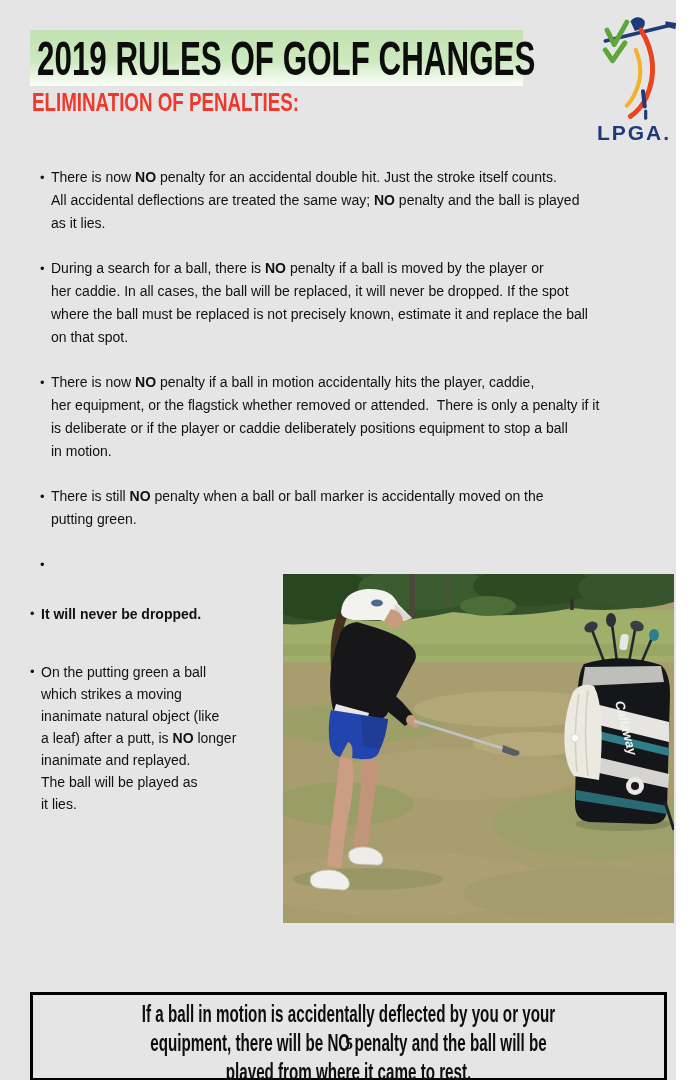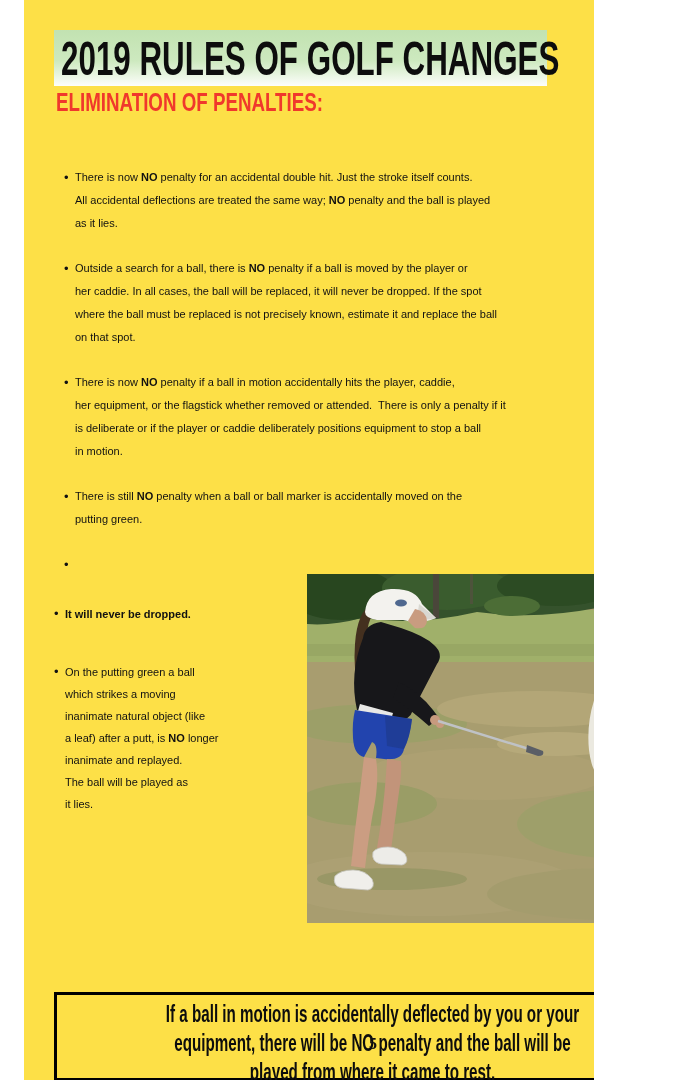--- a/index.html
+++ b/index.html
@@ -1,17 +1,17 @@
 <!DOCTYPE html>
 <html><head>
 <meta charset="utf-8">
 <style>
   html,body{margin:0;padding:0;background:#ffffff;}
-  .page{position:relative;width:570px;height:1080px;background:#fde047;overflow:hidden;
-        font-family:"Liberation Sans",sans-serif;color:#111;margin-left:24px;}
+  .page{position:relative;width:676px;height:1080px;background:#e5e5e5;overflow:hidden;
+        font-family:"Liberation Sans",sans-serif;color:#111;}
 
   
   .title-bar{position:absolute;left:30px;top:30px;width:493px;height:56px;
              background:linear-gradient(180deg,#c2e2b1 0%,#cde9bf 55%,#fdfefb 100%);}
   .title-text{position:absolute;left:7px;top:0;font-weight:bold;font-size:49px;line-height:56px;
               color:#0d0d0d;transform:scaleX(0.64);transform-origin:0 50%;white-space:nowrap;}
 
   
   .lpga{position:absolute;left:574px;top:14px;width:120px;height:146px;text-align:center;}
   .lpga svg{display:block;margin:0 auto;}
@@ -20,21 +20,21 @@
   
   .red-head{position:absolute;left:32px;top:88px;font-size:25px;font-weight:bold;color:#f0382c;
             transform:scaleX(0.75);transform-origin:0 0;white-space:nowrap;}
 
   
   .bullets-top{position:absolute;left:40px;top:166px;width:652px;}
   .bullets-side{position:absolute;left:30px;top:603px;width:252px;}
   .bullet{display:flex;margin-bottom:22px;}
   .bullets-side .bullet{margin-bottom:36px;}
   .dot{flex:none;width:11px;font-size:13px;line-height:23px;color:#111;}
-  .btxt{white-space:pre;font-size:11px;line-height:23px;color:#111;}
+  .btxt{white-space:pre;font-size:14px;line-height:23px;color:#111;}
   .bullets-side .dot{line-height:22px;}
   .bullets-side .btxt{line-height:22px;}
   .btxt b{font-weight:bold;}
 
   
   .photo{position:absolute;left:283px;top:574px;width:391px;height:349px;}
   .photo svg{display:block;width:391px;height:349px;}
 
   
   .callout{position:absolute;left:30px;top:992px;width:637px;height:89px;
@@ -73,21 +73,21 @@
 
   <div class="bullets-top">
       <div class="bullet">
         <span class="dot">•</span>
         <span class="btxt"><span>There is now </span><b>NO</b><span> penalty for an accidental double hit. Just the stroke itself counts.
 All accidental deflections are treated the same way; </span><b>NO</b><span> penalty and the ball is played
 as it lies.</span></span>
       </div>
       <div class="bullet">
         <span class="dot">•</span>
-        <span class="btxt"><span>Outside a search for a ball, there is </span><b>NO</b><span> penalty if a ball is moved by the player or
+        <span class="btxt"><span>During a search for a ball, there is </span><b>NO</b><span> penalty if a ball is moved by the player or
 her caddie. In all cases, the ball will be replaced, it will never be dropped. If the spot
 where the ball must be replaced is not precisely known, estimate it and replace the ball
 on that spot.</span></span>
       </div>
       <div class="bullet">
         <span class="dot">•</span>
         <span class="btxt"><span>There is now </span><b>NO</b><span> penalty if a ball in motion accidentally hits the player, caddie,
 her equipment, or the flagstick whether removed or attended.  There is only a penalty if it
 is deliberate or if the player or caddie deliberately positions equipment to stop a ball
 in motion.</span></span>

